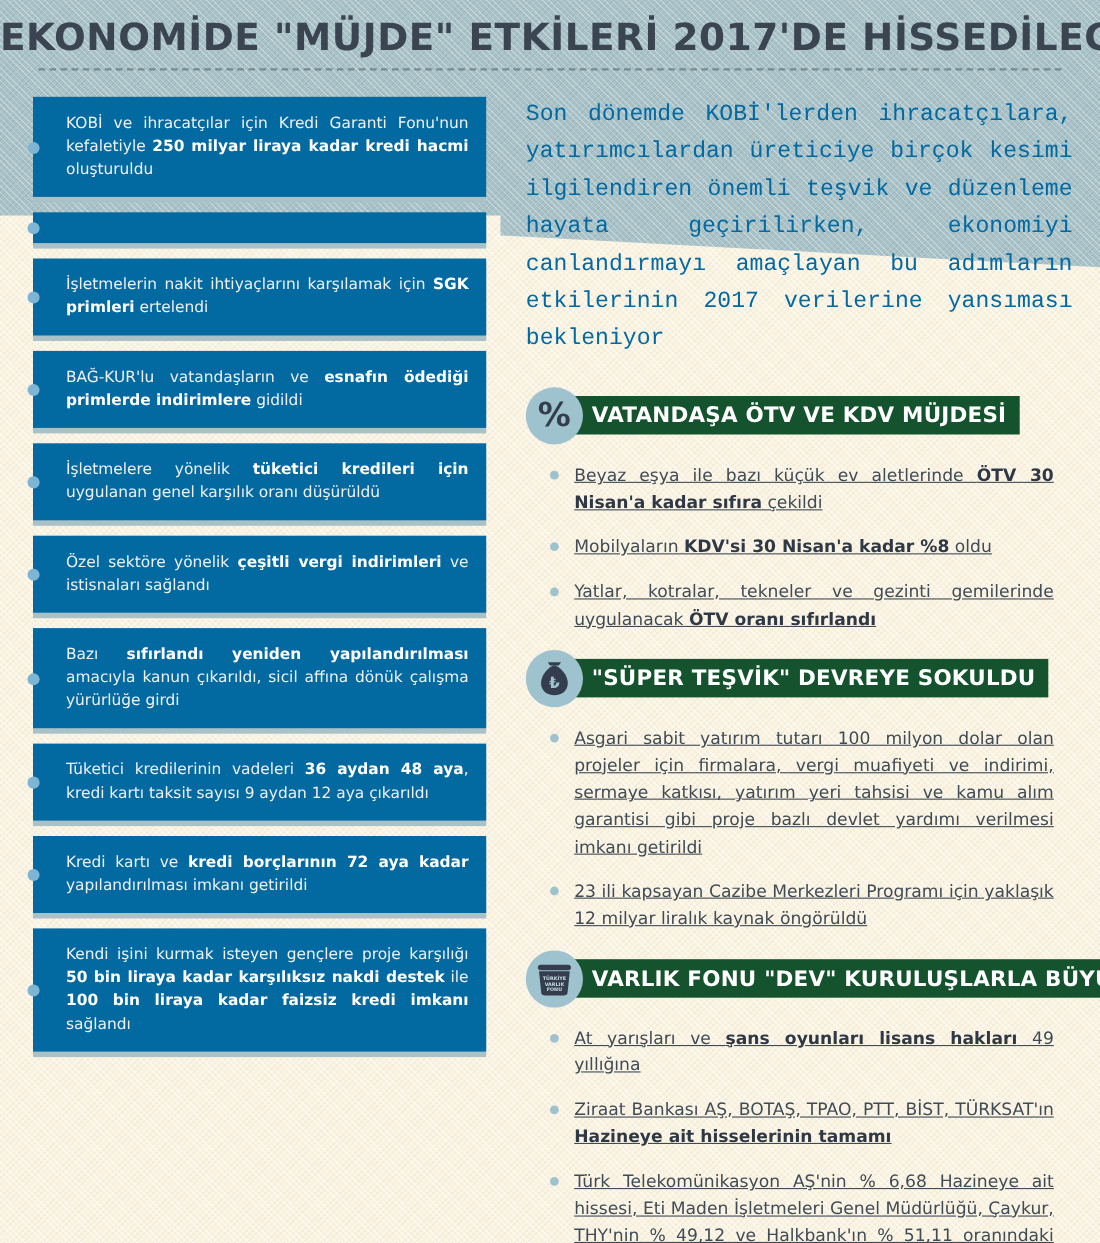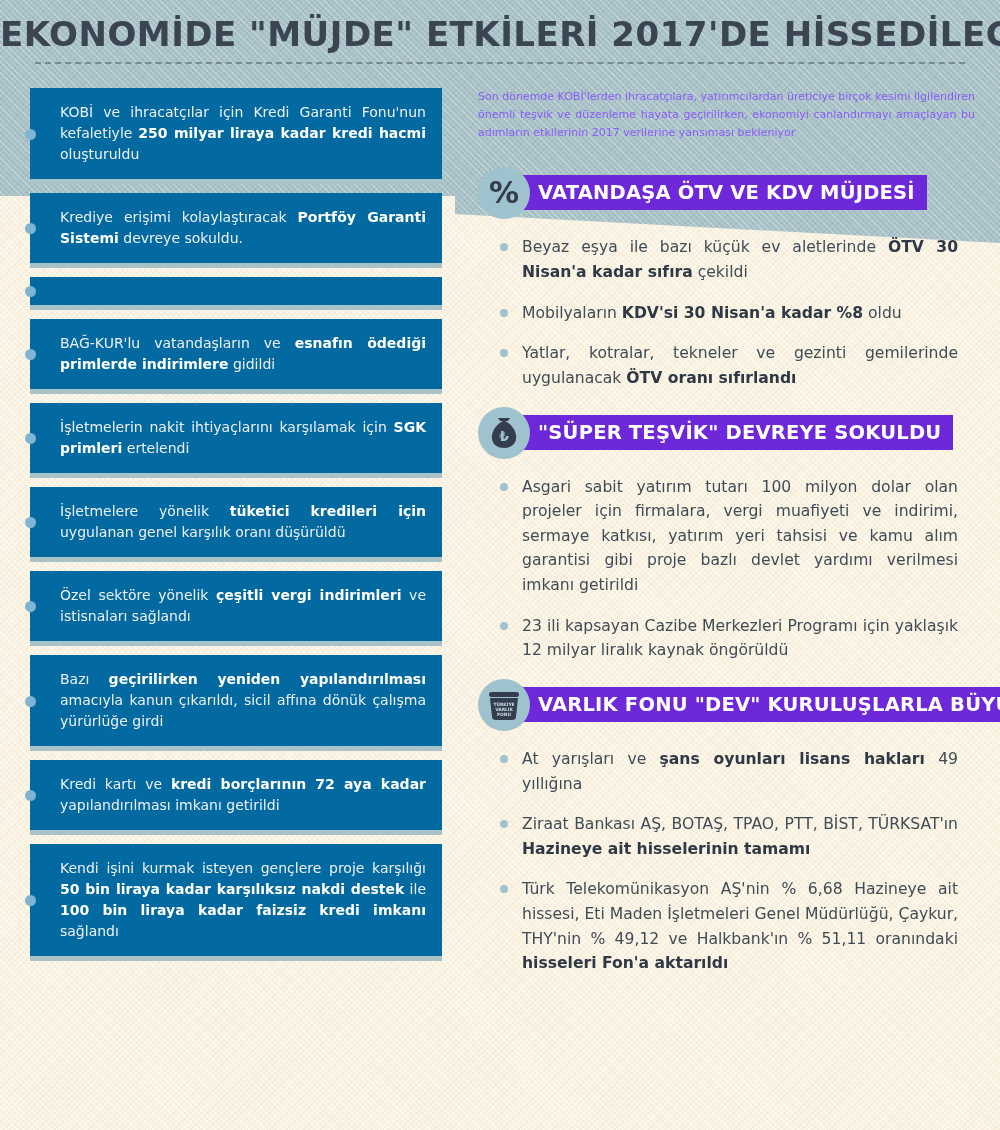--- a/index.html
+++ b/index.html
@@ -57,52 +57,52 @@
   .card .dot {
     position:absolute; left:-5px; top:50%; margin-top:-5px;
     width:11px; height:11px; border-radius:50%;
     background:#7fb5d4;
   }
   .card b { font-weight:bold; color:#ffffff; }
 
   
   #right-col { position:absolute; left:478px; top:88px; width:500px; z-index:6; }
   #intro {
-    color:#8b5cf6; font-size:11px; line-height:1.62;
-    text-align:justify; width:497px; margin-bottom:26px;
+    color:#0369a1; font-size:21px; line-height:1.62;
+    text-align:justify; width:497px; margin-bottom:26px;font-family:Liberation Mono, monospace;
   }
 
   .section { margin-bottom:10px; }
   .sec-head { position:relative; height:54px; margin-bottom:4px; }
   .badge {
     position:absolute; left:0; top:0;
     width:52px; height:52px; border-radius:50%;
     background:#9fc2cf;
     display:flex; align-items:center; justify-content:center;
     z-index:3;
   }
   .sec-title {
     position:absolute; left:36px; top:8px;
-    background:#6d28d9; color:#ffffff;
+    background:#14532d; color:#ffffff;
     font-size:19.5px; font-weight:bold; letter-spacing:.2px;
     padding:6px 12px 6px 24px;
     white-space:nowrap;
     z-index:2;
   }
   .badge .pct {
     font-size:30px; font-weight:bold; color:#343d4d;
     font-family:"DejaVu Sans","Liberation Sans",sans-serif;
     line-height:1;
   }
 
   ul.bullets { list-style:none; margin:14px 0 0 20px; }
   ul.bullets li {
     position:relative; padding-left:24px; margin-bottom:16px;
     color:#3f4b55; font-size:15.6px; line-height:1.58;
-    text-align:justify; width:460px;
+    text-align:justify; width:460px;text-decoration:underline;
   }
   ul.bullets li .bdot {
     position:absolute; left:2px; top:8px;
     width:8px; height:8px; border-radius:50%;
     background:#9fc2cf;
   }
   ul.bullets li b { font-weight:bold; color:#2f3845; }
 </style>
 </head>
 <body>
@@ -110,27 +110,27 @@
 <div id="bg-cream"></div>
 <div id="bg-blue"></div>
 
 <div id="header">
   <div id="page-title">EKONOMİDE "MÜJDE" ETKİLERİ 2017'DE HİSSEDİLECEK</div>
   <div id="header-divider"></div>
 </div>
 
 <div id="left-col">
     <div class="card"><span class="dot"></span><span>KOBİ ve ihracatçılar için Kredi Garanti Fonu'nun kefaletiyle <b>250 milyar liraya kadar kredi hacmi</b> oluşturuldu</span></div>
-    <div class="card"><span class="dot"></span><span>Krediye erişimi kolaylaştıracak <b>Portföy Garanti Sistemi</b> devreye sokuldu.</span></div>
     <div class="card"><span class="dot"></span></div>
+    <div class="card"><span class="dot"></span><span>İşletmelerin nakit ihtiyaçlarını karşılamak için <b>SGK primleri</b> ertelendi</span></div>
     <div class="card"><span class="dot"></span><span>BAĞ-KUR'lu vatandaşların ve <b>esnafın ödediği primlerde indirimlere</b> gidildi</span></div>
-    <div class="card"><span class="dot"></span><span>İşletmelerin nakit ihtiyaçlarını karşılamak için <b>SGK primleri</b> ertelendi</span></div>
     <div class="card"><span class="dot"></span><span>İşletmelere yönelik <b>tüketici kredileri için</b> uygulanan genel karşılık oranı düşürüldü</span></div>
     <div class="card"><span class="dot"></span><span>Özel sektöre yönelik <b>çeşitli vergi indirimleri</b> ve istisnaları sağlandı</span></div>
-    <div class="card"><span class="dot"></span><span>Bazı <b>geçirilirken yeniden yapılandırılması</b> amacıyla kanun çıkarıldı, sicil affına dönük çalışma yürürlüğe girdi</span></div>
+    <div class="card"><span class="dot"></span><span>Bazı <b>sıfırlandı yeniden yapılandırılması</b> amacıyla kanun çıkarıldı, sicil affına dönük çalışma yürürlüğe girdi</span></div>
+    <div class="card"><span class="dot"></span><span>Tüketici kredilerinin vadeleri <b>36 aydan 48 aya</b>, kredi kartı taksit sayısı 9 aydan 12 aya çıkarıldı</span></div>
     <div class="card"><span class="dot"></span><span>Kredi kartı ve <b>kredi borçlarının 72 aya kadar</b> yapılandırılması imkanı getirildi</span></div>
     <div class="card"><span class="dot"></span><span>Kendi işini kurmak isteyen gençlere proje karşılığı <b>50 bin liraya kadar karşılıksız nakdi destek</b> ile <b>100 bin liraya kadar faizsiz kredi imkanı</b> sağlandı</span></div>
   </div>
 
 <div id="right-col">
   <div id="intro">Son dönemde KOBİ'lerden ihracatçılara, yatırımcılardan üreticiye birçok kesimi ilgilendiren önemli teşvik ve düzenleme hayata geçirilirken, ekonomiyi canlandırmayı amaçlayan bu adımların etkilerinin 2017 verilerine yansıması bekleniyor</div>
   <div id="sections-host">
       <div class="section">
         <div class="sec-head">
           <div class="sec-title">VATANDAŞA ÖTV VE KDV MÜJDESİ</div>

